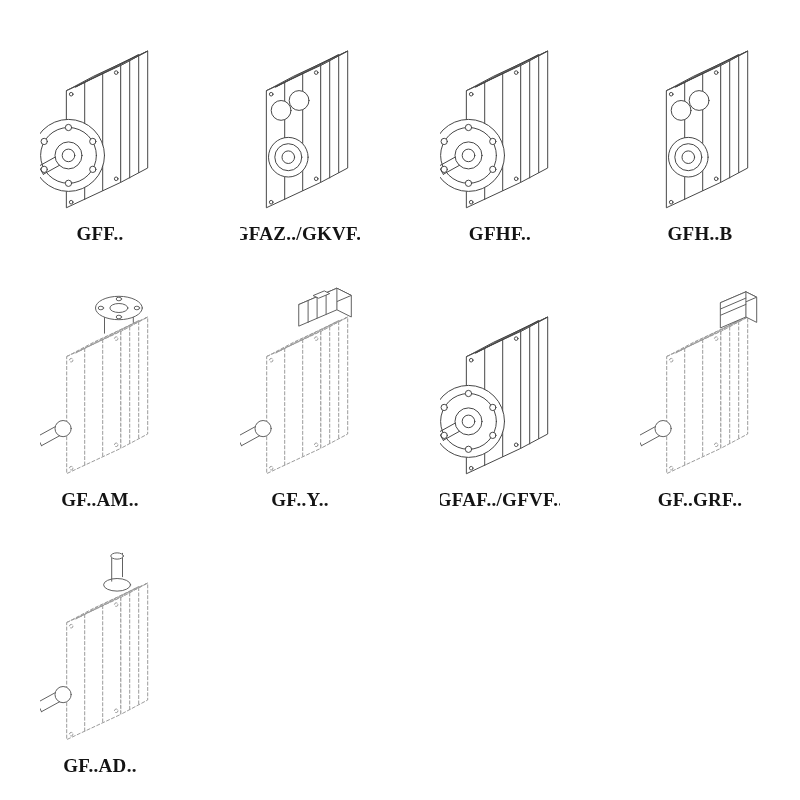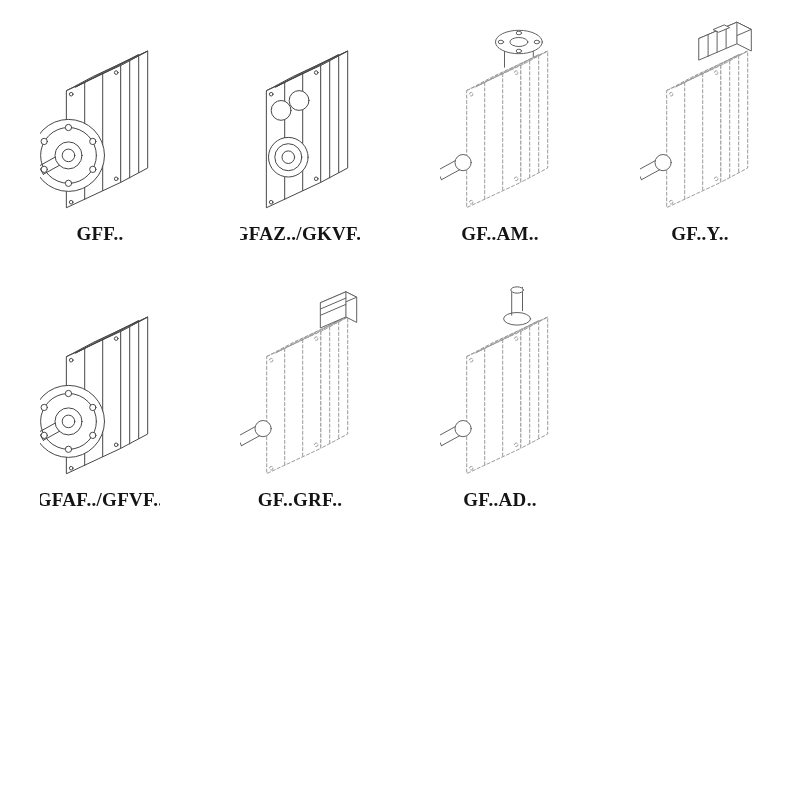--- a/index.html
+++ b/index.html
@@ -119,22 +119,40 @@
     <div class="drawing">
       <svg viewBox="0 -34 170 240">
           <use href="#housing"></use>
           <use href="#bores"></use>
         </svg>
     </div>
     <figcaption class="label">GFAZ../GKVF..</figcaption>
   </figure>
 
 
-
-
+  <figure class="cell">
+    <div class="drawing">
+      <svg viewBox="0 -34 170 240">
+          <use href="#housing"></use>
+          <use href="#flange"></use>
+        </svg>
+    </div>
+    <figcaption class="label">GFHF..</figcaption>
+  </figure>
+
+
+  <figure class="cell">
+    <div class="drawing">
+      <svg viewBox="0 -34 170 240">
+          <use href="#housing"></use>
+          <use href="#bores"></use>
+        </svg>
+    </div>
+    <figcaption class="label">GFH..B</figcaption>
+  </figure>
 
   <figure class="cell">
     <div class="drawing">
       <svg viewBox="0 -34 170 240">
           <use href="#housing" class="dashed"></use>
           <use href="#top-flange" class="mid"></use>
           <use href="#shaft-left" class="mid"></use>
         </svg>
     </div>
     <figcaption class="label">GF..AM..</figcaption>

